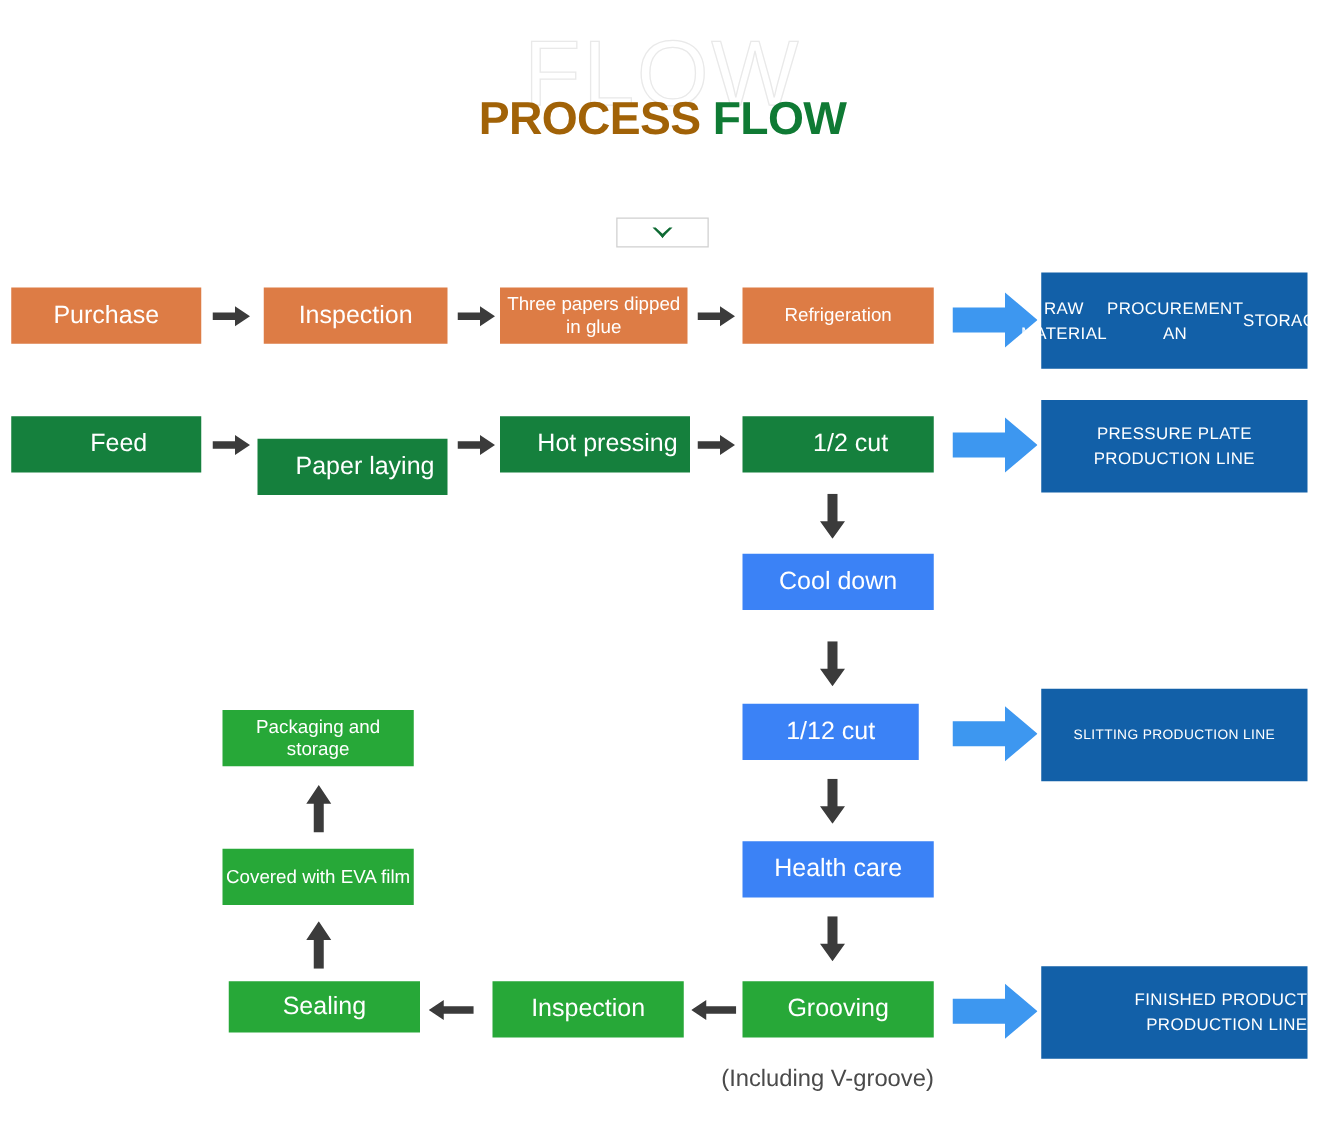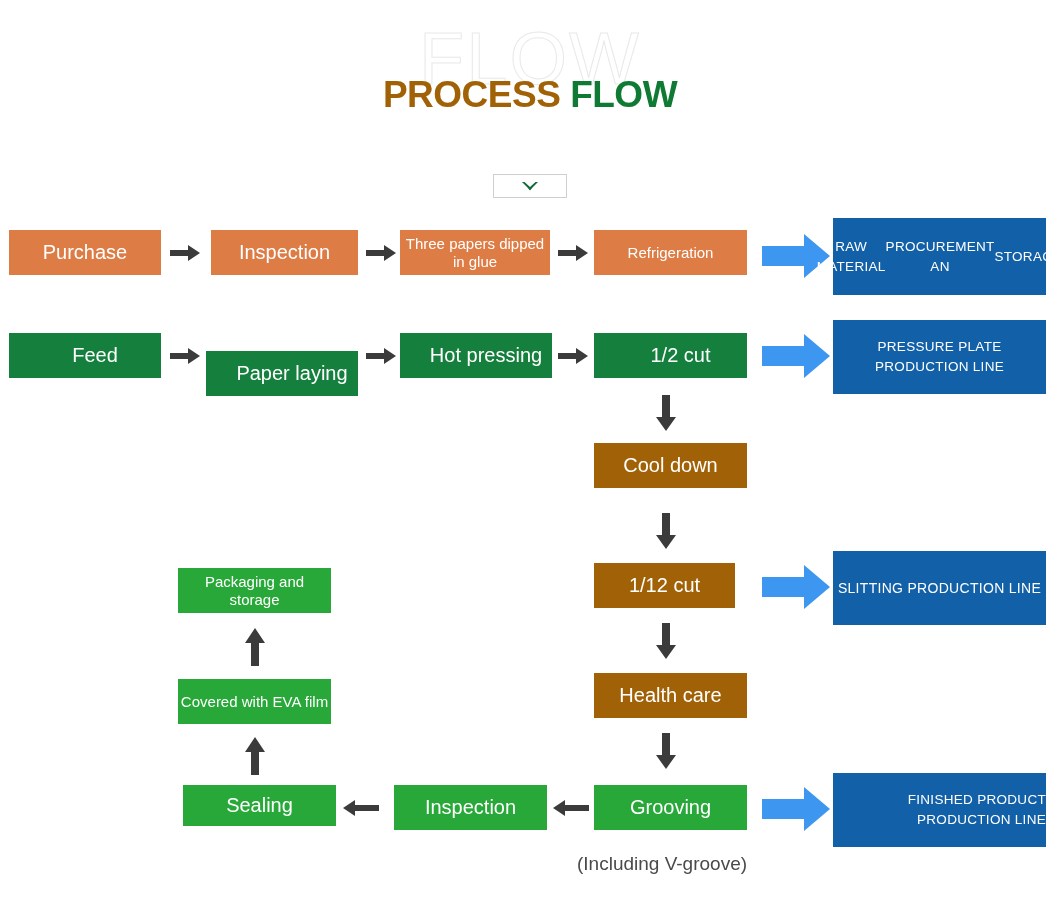--- a/index.html
+++ b/index.html
@@ -81,28 +81,28 @@
     display: flex;
     align-items: center;
     justify-content: center;
     text-align: center;
     color: #ffffff;
     box-sizing: border-box;
     line-height: 1.15;
   }
   .box-orange { background: #dd7c45; }
   .box-green-light { background: #15803d; padding-left: 20px; }
-  .box-blue-mid { background: #a16207; }
+  .box-blue-mid { background: #3b82f6; }
   .box-green-bright { background: #27a838; }
   .box-blue-dark { background: #1260a8; }
 
   .t-lg { font-size: 20px; }
   .t-sm { font-size: 15px; }
   .t-cap { font-size: 13.5px; letter-spacing: 0.3px; line-height: 1.45; }
-  .t-cap-1 { font-size: 14px; letter-spacing: 0.3px; }
+  .t-cap-1 { font-size: 11px; letter-spacing: 0.3px; }
 
   
   .arrow {
     position: absolute;
     color: #3b3b3b;
   }
   .arrow svg { display: block; }
 
   
   .bigarrow {

